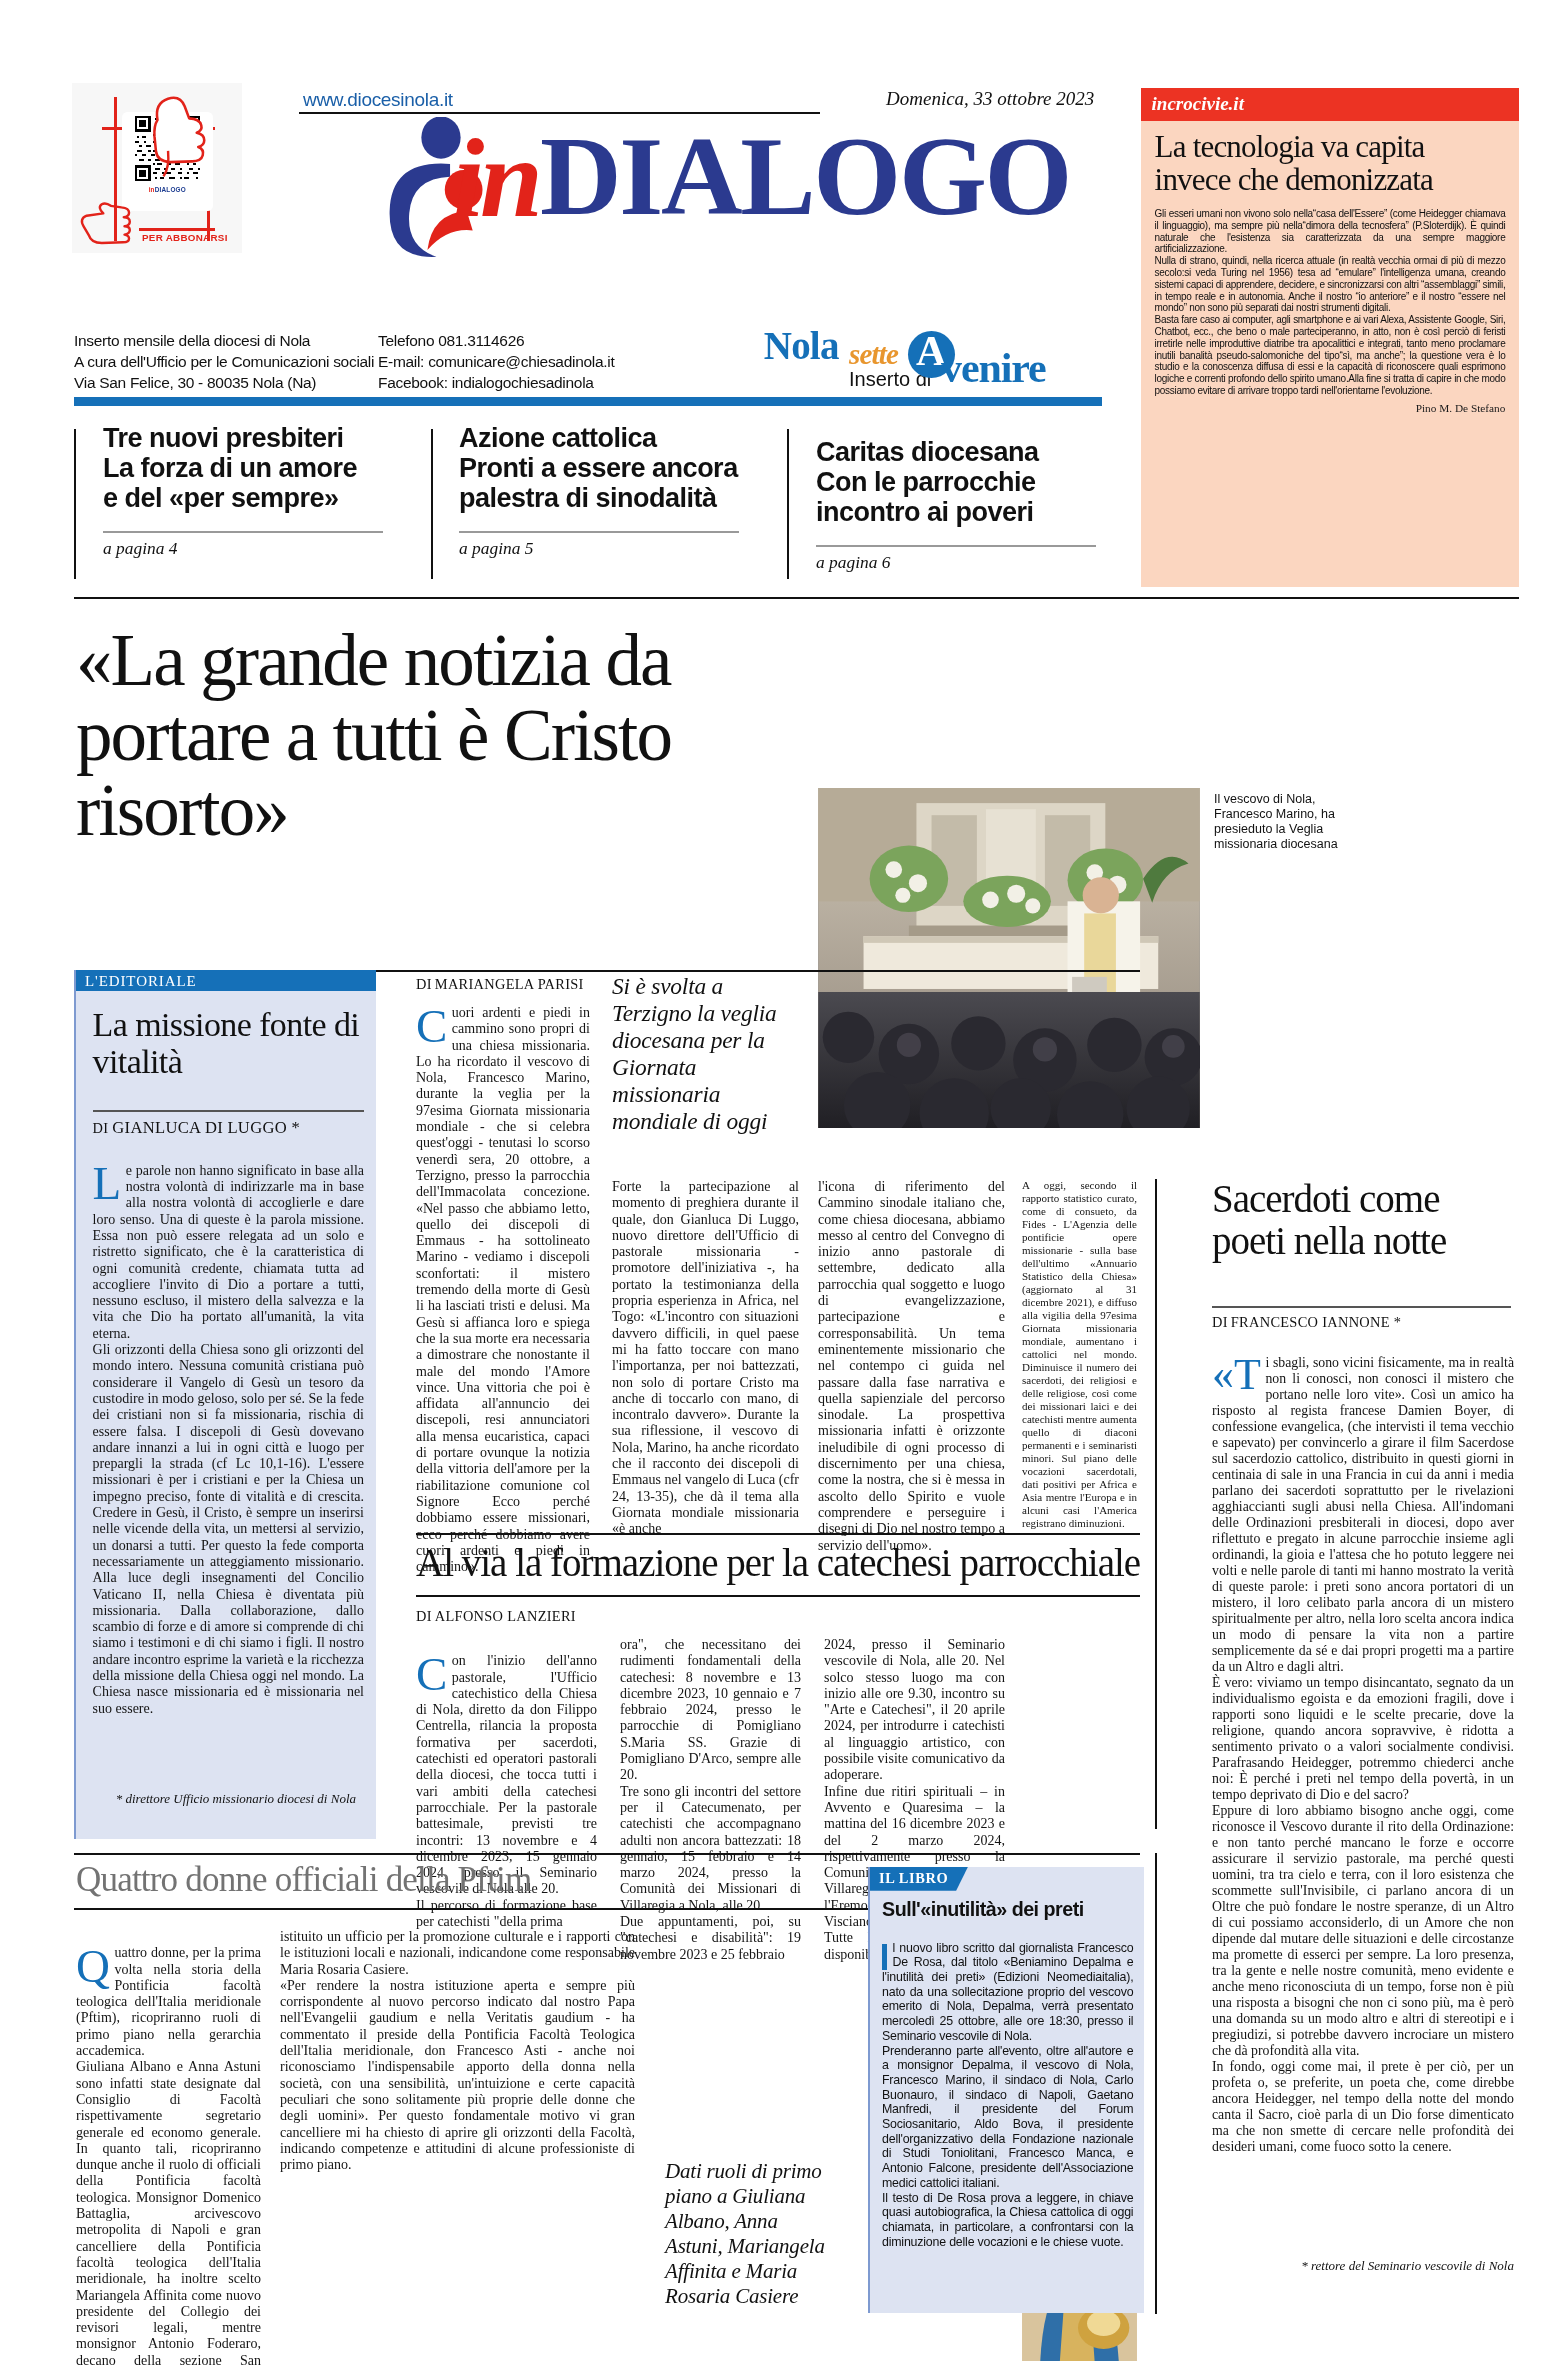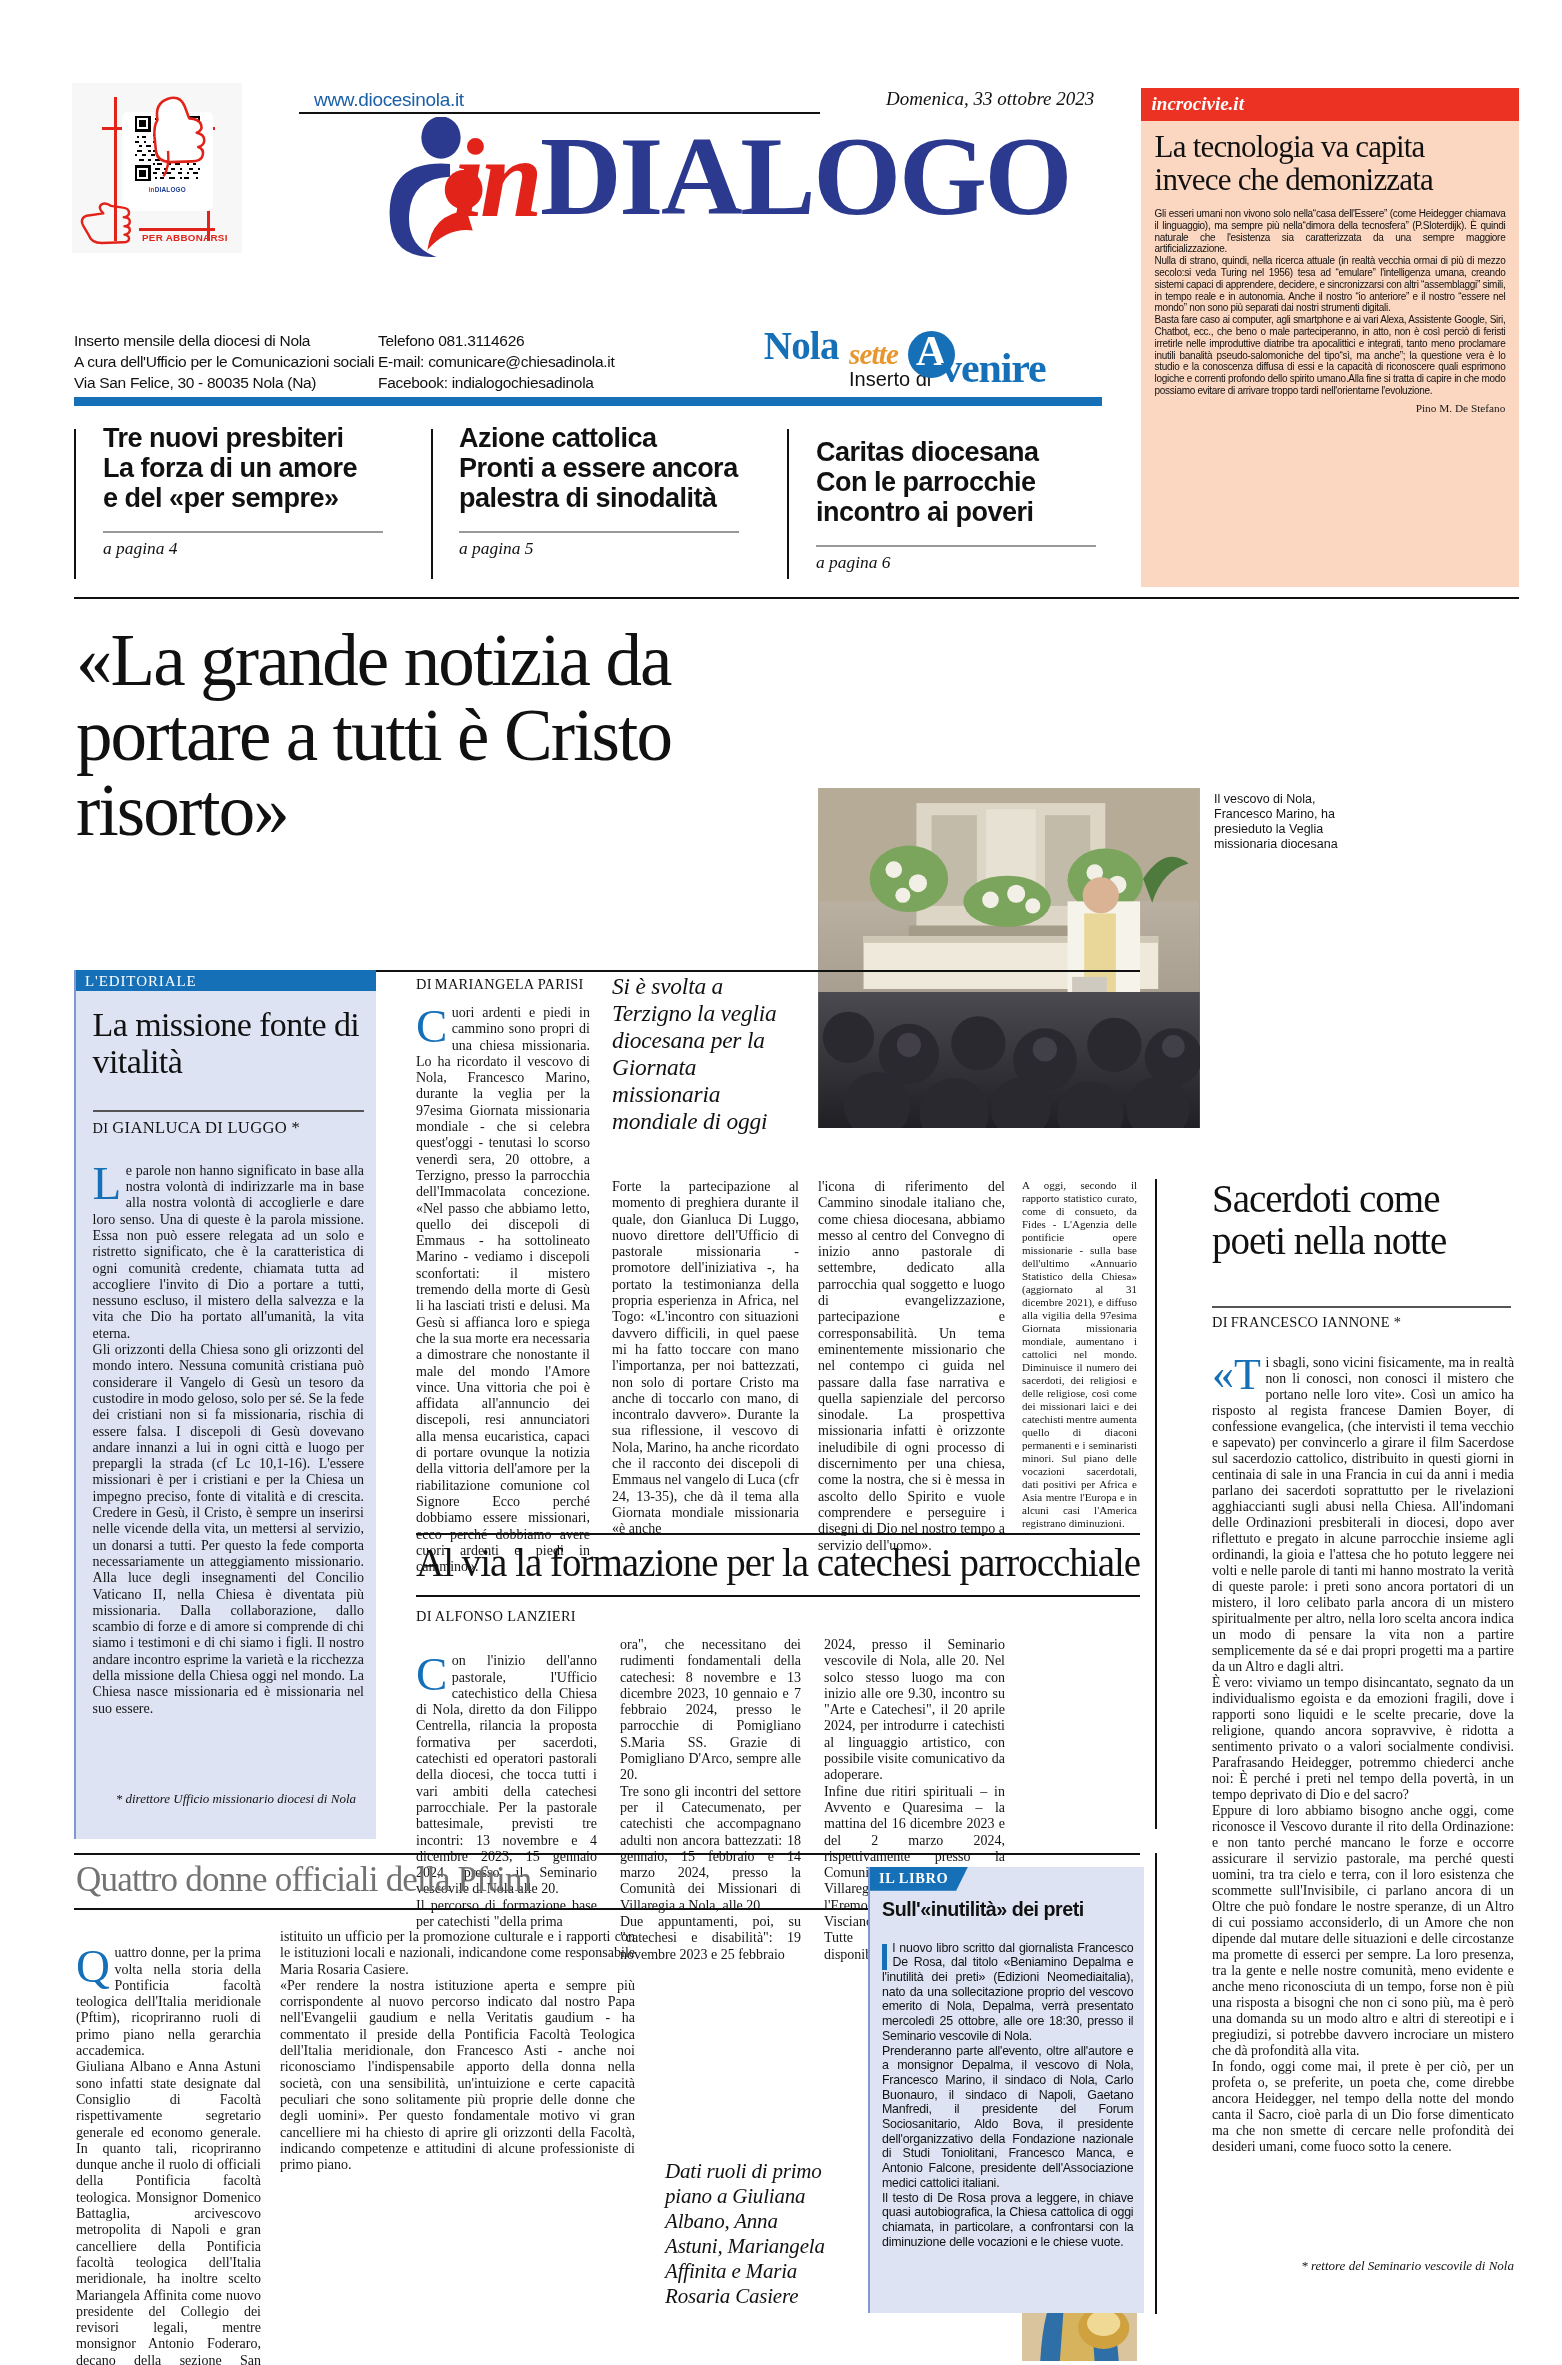--- a/index.html
+++ b/index.html
@@ -84,21 +84,21 @@
   .libro-body{font-family:"Liberation Sans",sans-serif;font-size:12.4px;line-height:14.7px;color:#111;text-align:justify;letter-spacing:-0.2px;}
   .libro-drop{float:left;width:5.3px;height:26px;background:#1570b8;margin:3px 5.3px 0 0;}
 
   .cap-black{position:absolute;left:0;bottom:0;background:#1d1d1d;color:#fff;font-family:"Liberation Sans",sans-serif;font-size:13px;padding:3px 19.7px 3.8px 7.6px;}
 </style>
 </head>
 <body>
 
 <div class="page">
 
-  <div class="abs siteurl" style="left:314px;top:89px;">www.diocesinola.it</div>
+  <div class="abs siteurl" style="left:303px;top:89px;">www.diocesinola.it</div>
   <div class="abs" style="left:299px;top:112px;width:521px;height:1.5px;background:#111;"></div>
   <div class="abs dateline" style="left:886px;top:88px;">Domenica, 33 ottobre 2023</div>
 
   <div class="abs qrbox" style="left:72px;top:83px;">
     <div class="qr-cross-v"></div>
     <div class="qr-cross-h"></div>
     <div class="qr-cross-v2"></div>
     <div class="qr-cross-h2"></div>
 
     <div class="qr-white">

